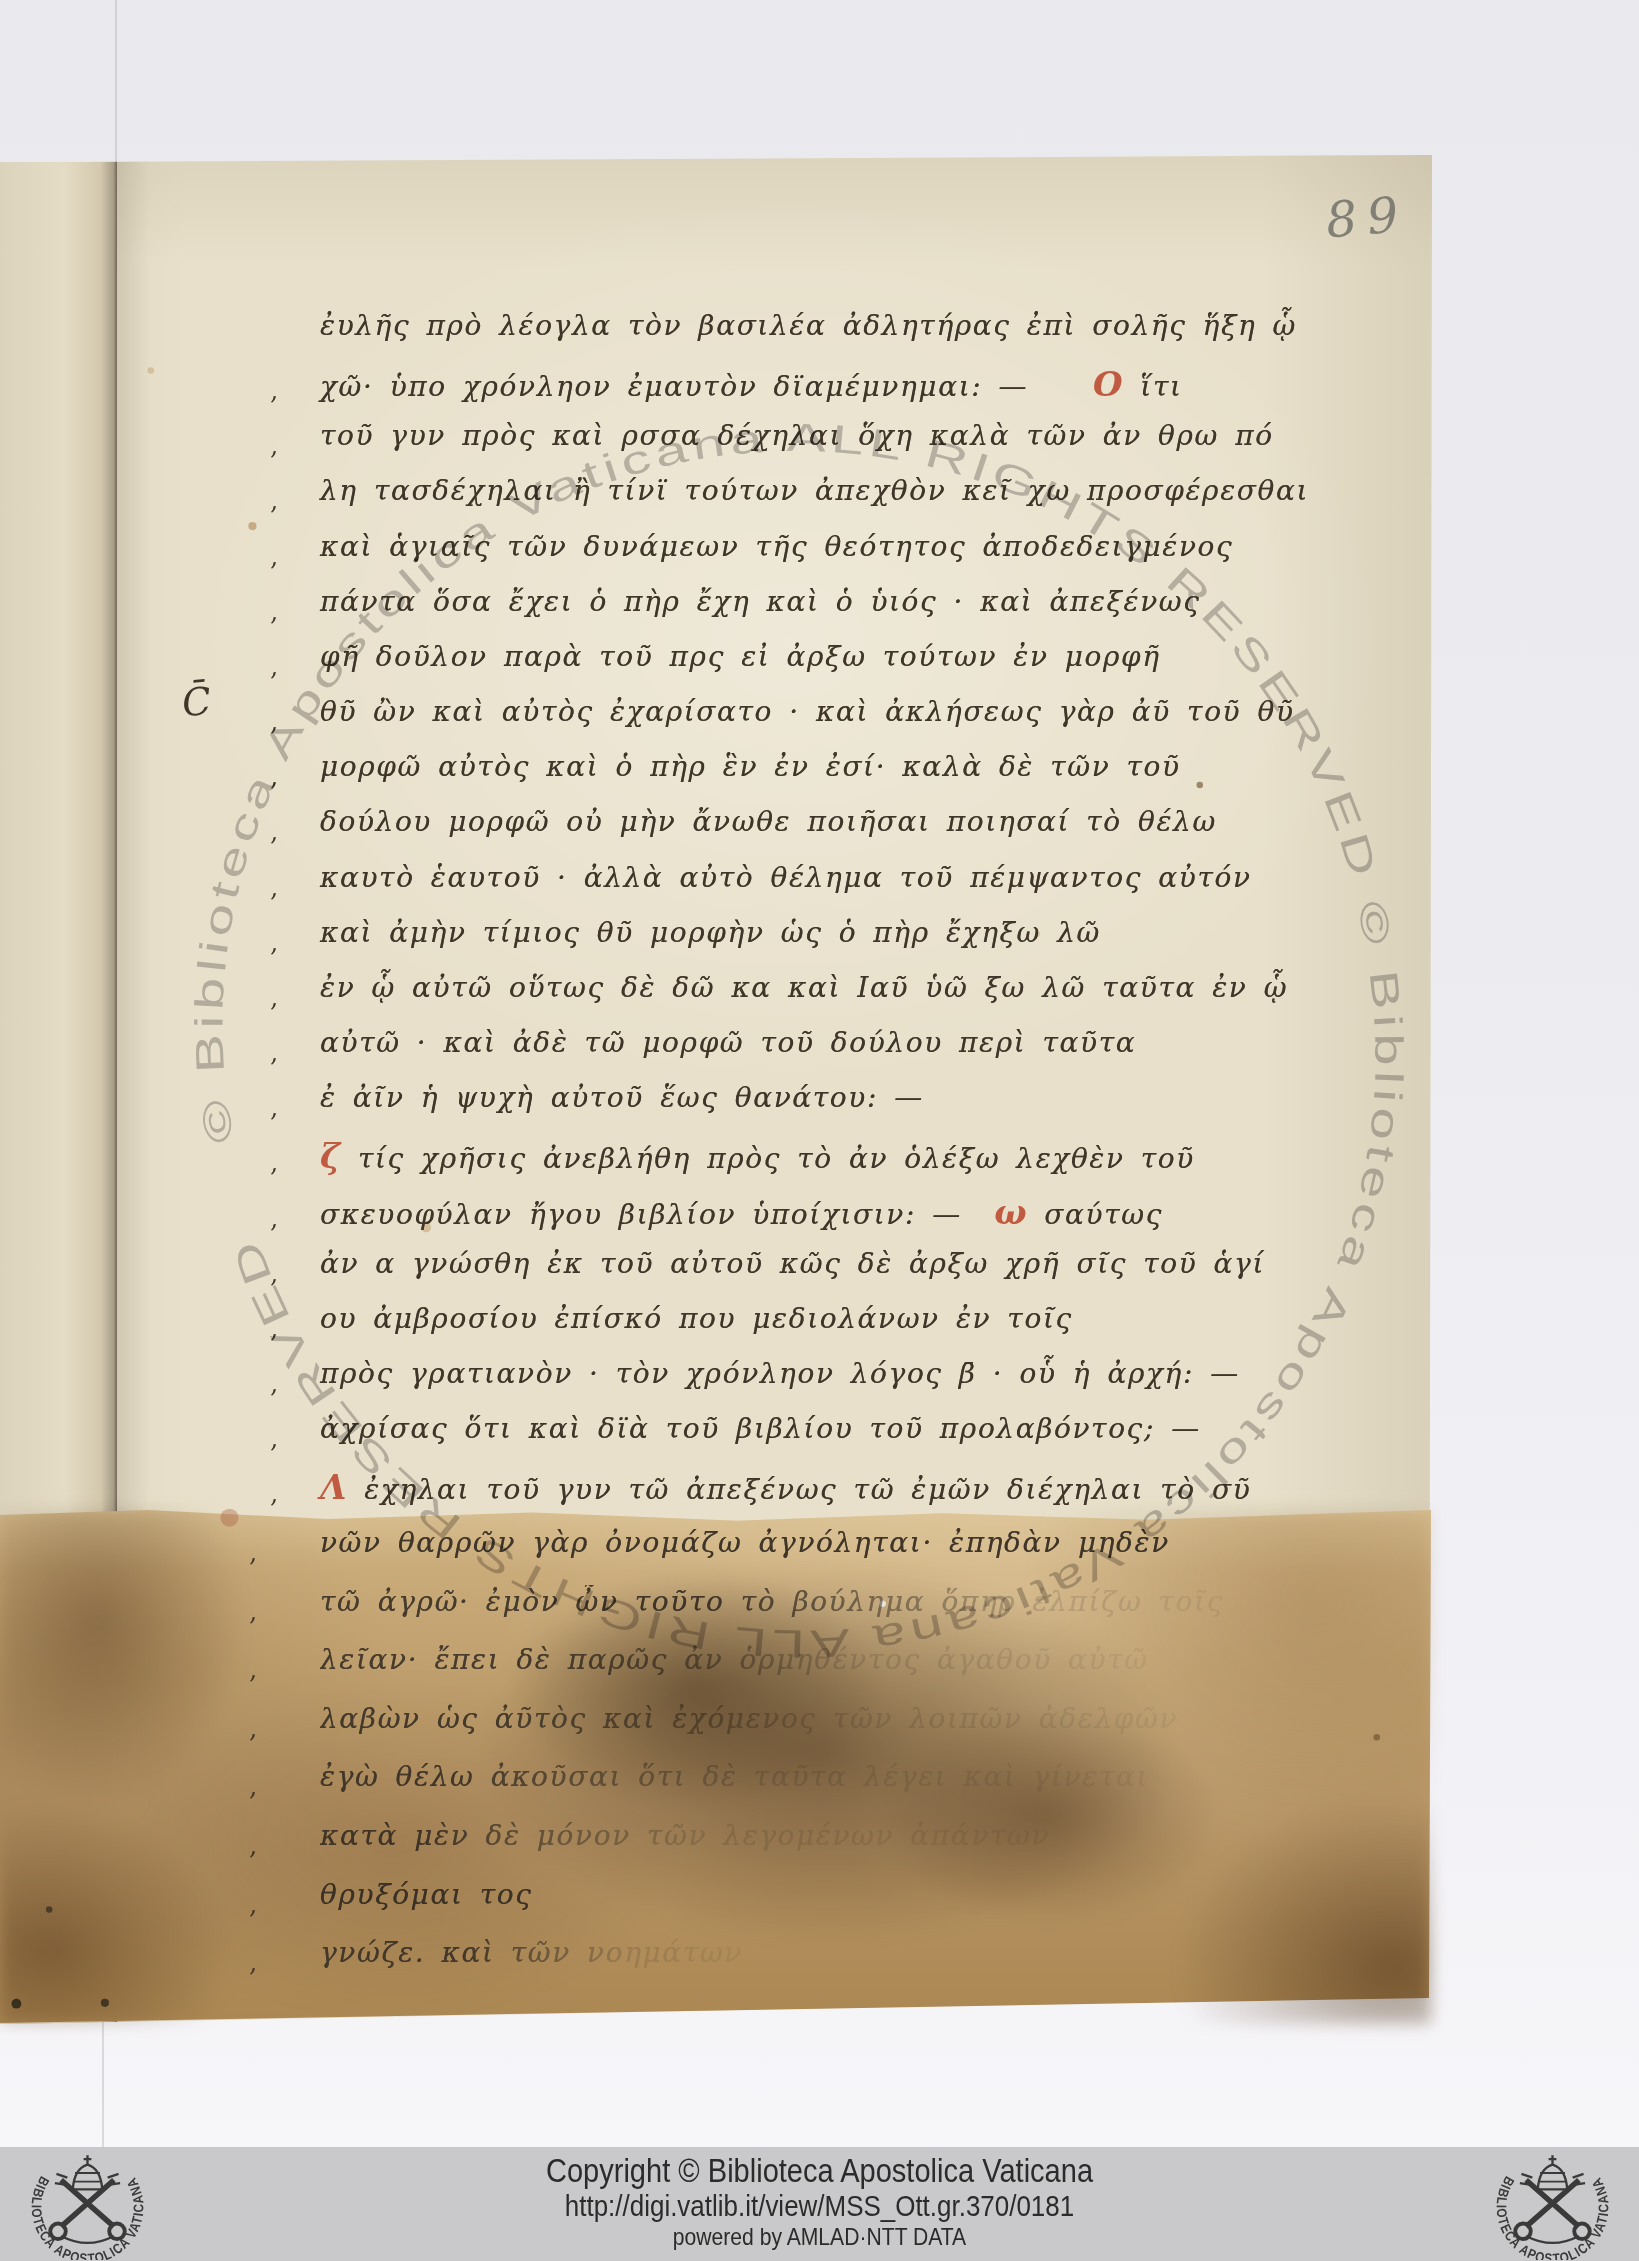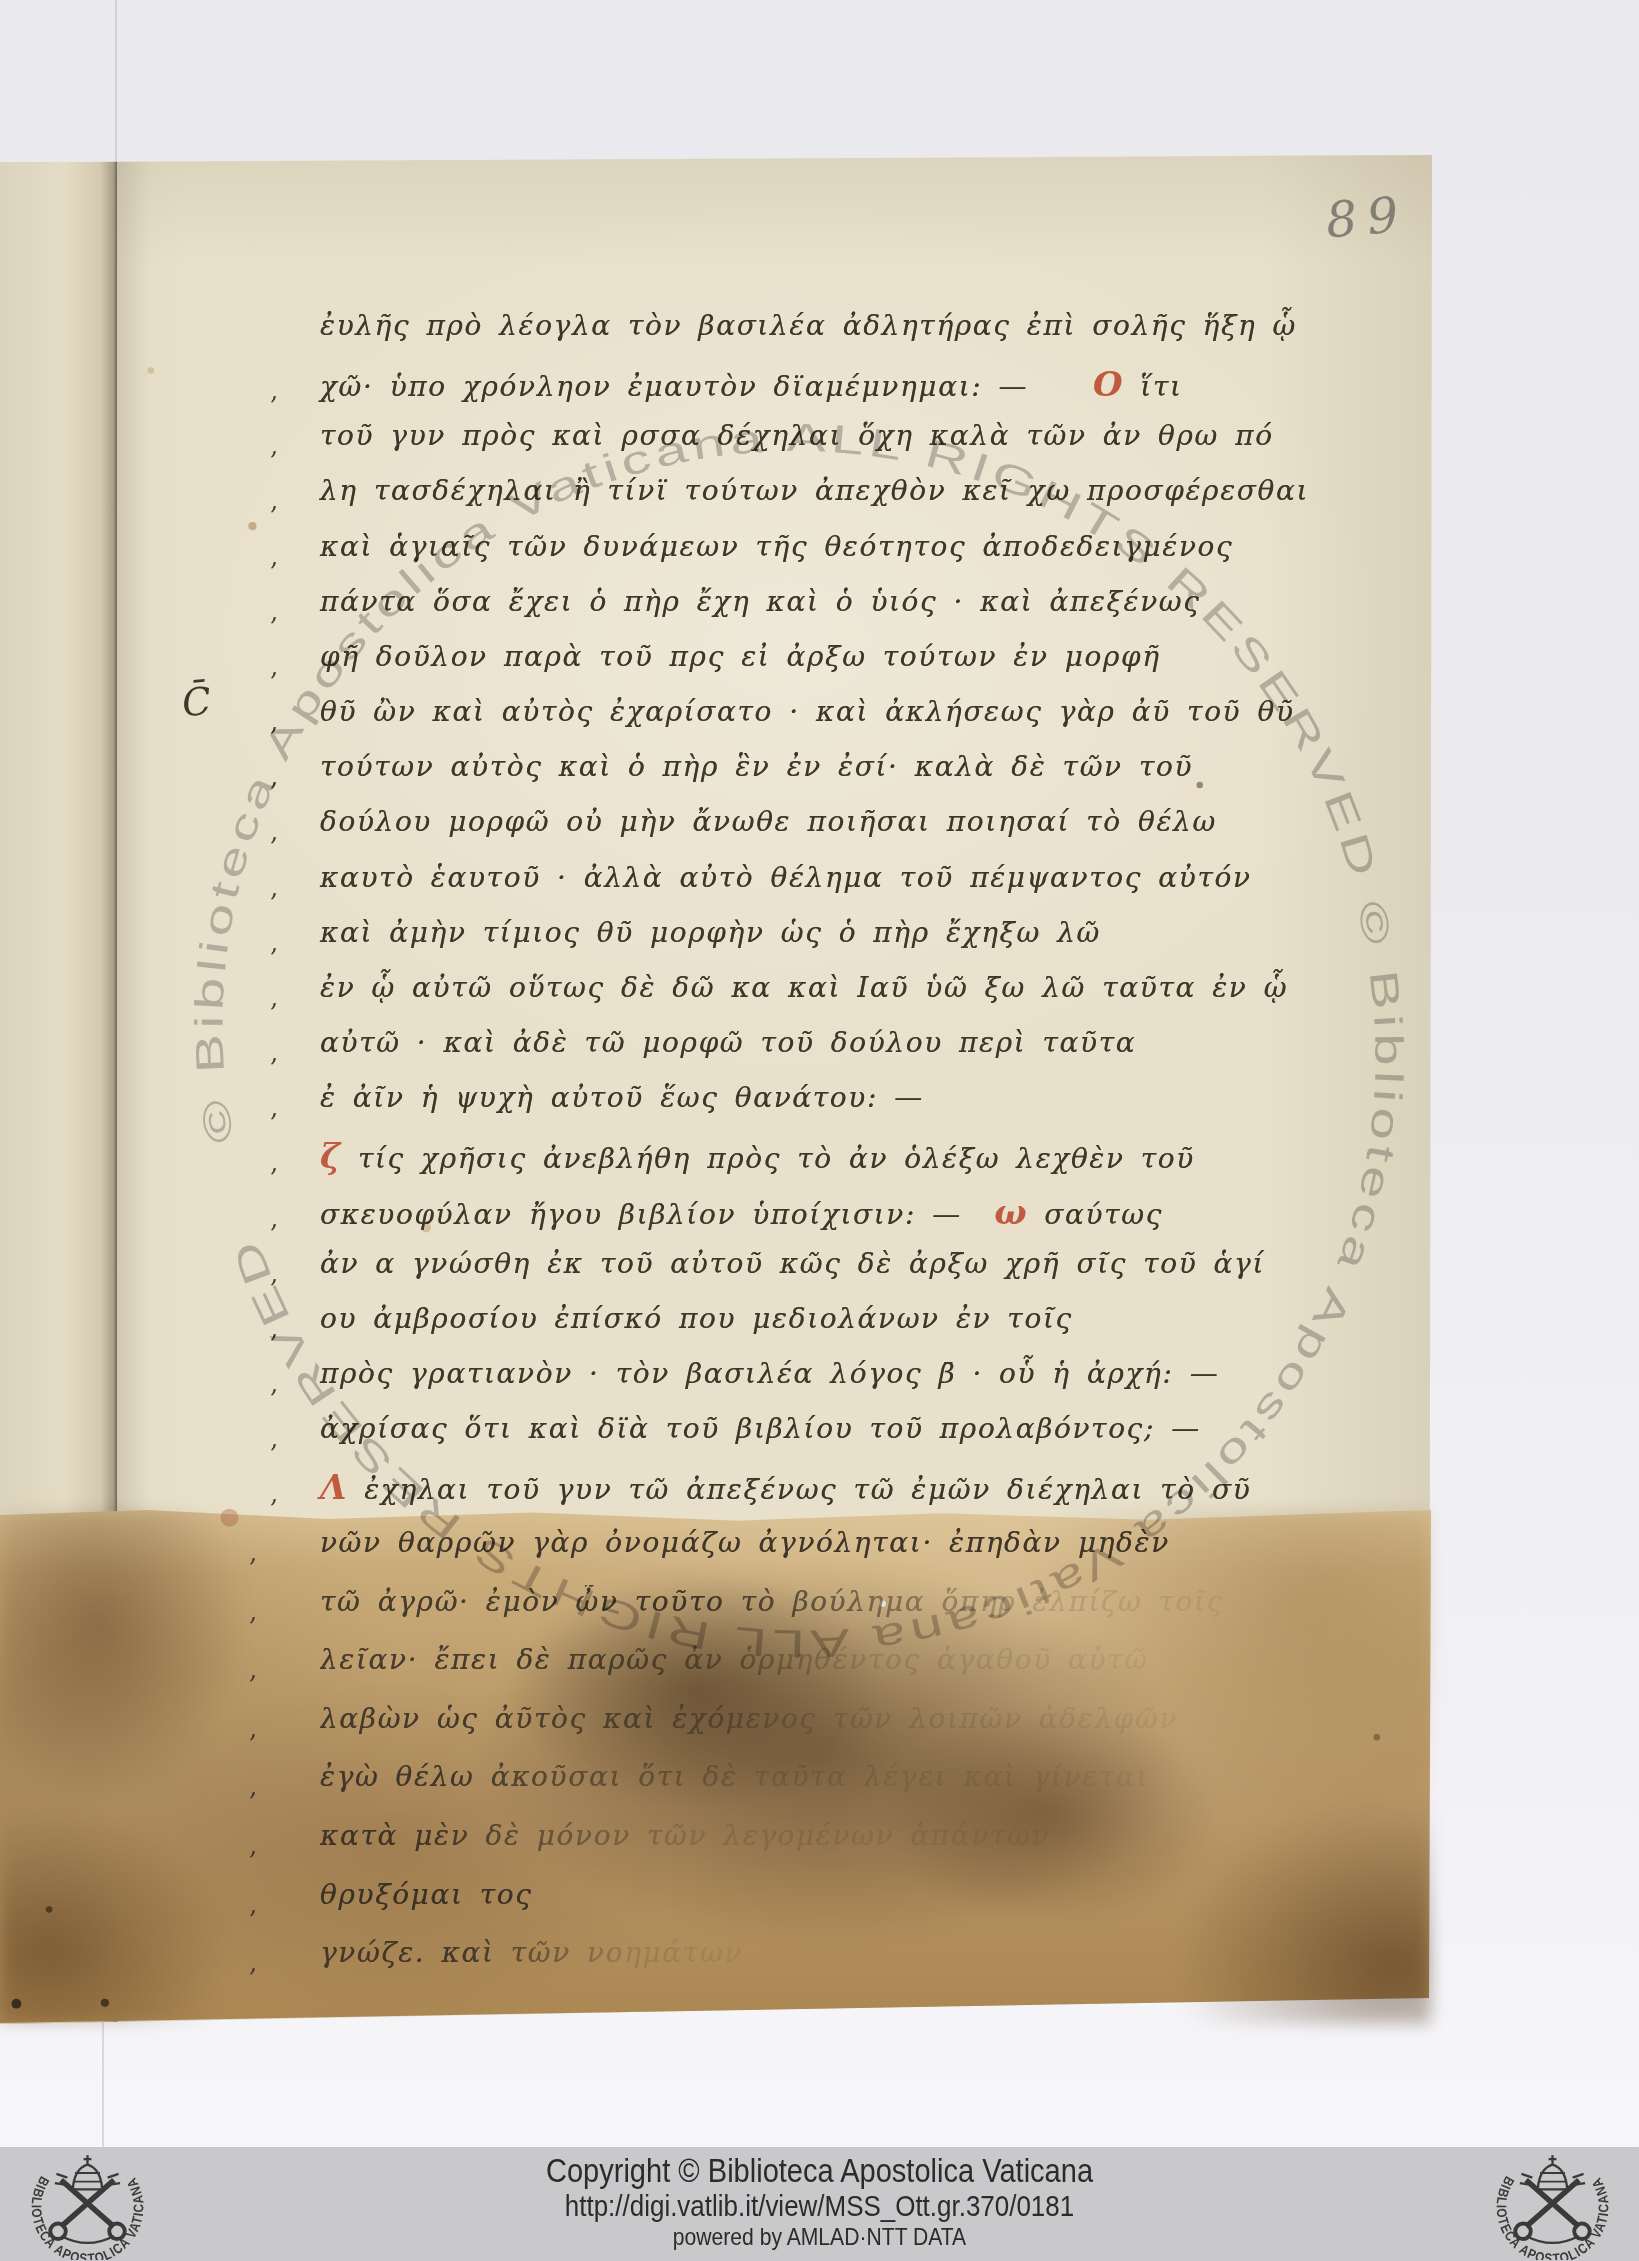--- a/index.html
+++ b/index.html
@@ -117,32 +117,32 @@
 
   <div class="abs ms-text" id="ms-lines">
       <div class="ms-line" style="top: 309px;"><span class="txt"><span class="dark">ἐυλῆς πρὸ λέογλα τὸν βασιλέα ἀδλητήρας ἐπὶ σολῆς ἥξη ᾧ</span></span></div>
       <div class="ms-line" style="top: 364px;"><span class="mark" style="left: 269px;">,</span><span class="txt"><span class="dark">χῶ· ὑπο χρόνληον ἐμαυτὸν δϊαμέμνημαι: —    </span><span class="red">Ο</span><span class="dark"> ἵτι</span></span></div>
       <div class="ms-line" style="top: 419px;"><span class="mark" style="left: 269px;">,</span><span class="txt"><span class="dark">τοῦ γυν πρὸς καὶ ρσσα δέχηλαι ὅχη καλὰ τῶν ἀν θρω πό</span></span></div>
       <div class="ms-line" style="top: 474px;"><span class="mark" style="left: 269px;">,</span><span class="txt"><span class="dark">λη τασδέχηλαι ἢ τίνϊ τούτων ἀπεχθὸν κεῖ χω προσφέρεσθαι</span></span></div>
       <div class="ms-line" style="top: 530px;"><span class="mark" style="left: 269px;">,</span><span class="txt"><span class="dark">καὶ ἁγιαῖς τῶν δυνάμεων τῆς θεότητος ἀποδεδειγμένος</span></span></div>
       <div class="ms-line" style="top: 585px;"><span class="mark" style="left: 269px;">,</span><span class="txt"><span class="dark">πάντα ὅσα ἔχει ὁ πὴρ ἔχη καὶ ὁ ὑιός · καὶ ἀπεξένως</span></span></div>
       <div class="ms-line" style="top: 640px;"><span class="mark" style="left: 269px;">,</span><span class="txt"><span class="dark">φῆ δοῦλον παρὰ τοῦ πρς εἰ ἀρξω τούτων ἐν μορφῆ</span></span></div>
       <div class="ms-line" style="top: 695px;"><span class="mark" style="left: 269px;">,</span><span class="txt"><span class="dark">θῦ ὢν καὶ αὐτὸς ἐχαρίσατο · καὶ ἀκλήσεως γὰρ ἀῦ τοῦ θῦ</span></span></div>
-      <div class="ms-line" style="top: 750px;"><span class="mark" style="left: 269px;">,</span><span class="txt"><span class="dark">τούτων αὐτὸς καὶ ὁ πὴρ ἓν ἐν ἐσί· καλὰ δὲ τῶν τοῦ</span></span></div>
+      <div class="ms-line" style="top: 750px;"><span class="mark" style="left: 269px;">,</span><span class="txt"><span class="dark">μορφῶ αὐτὸς καὶ ὁ πὴρ ἓν ἐν ἐσί· καλὰ δὲ τῶν τοῦ</span></span></div>
       <div class="ms-line" style="top: 805px;"><span class="mark" style="left: 269px;">,</span><span class="txt"><span class="dark">δούλου μορφῶ οὐ μὴν ἄνωθε ποιῆσαι ποιησαί τὸ θέλω</span></span></div>
       <div class="ms-line" style="top: 861px;"><span class="mark" style="left: 269px;">,</span><span class="txt"><span class="dark">καυτὸ ἑαυτοῦ · ἀλλὰ αὐτὸ θέλημα τοῦ πέμψαντος αὐτόν</span></span></div>
       <div class="ms-line" style="top: 916px;"><span class="mark" style="left: 269px;">,</span><span class="txt"><span class="dark">καὶ ἀμὴν τίμιος θῦ μορφὴν ὡς ὁ πὴρ ἔχηξω λῶ</span></span></div>
       <div class="ms-line" style="top: 971px;"><span class="mark" style="left: 269px;">,</span><span class="txt"><span class="dark">ἐν ᾧ αὐτῶ οὕτως δὲ δῶ κα καὶ Ιαῦ ὑῶ ξω λῶ ταῦτα ἐν ᾧ</span></span></div>
       <div class="ms-line" style="top: 1026px;"><span class="mark" style="left: 269px;">,</span><span class="txt"><span class="dark">αὐτῶ · καὶ ἀδὲ τῶ μορφῶ τοῦ δούλου περὶ ταῦτα</span></span></div>
       <div class="ms-line" style="top: 1081px;"><span class="mark" style="left: 269px;">,</span><span class="txt"><span class="dark">ἐ ἀῖν ἡ ψυχὴ αὐτοῦ ἕως θανάτου: —</span></span></div>
       <div class="ms-line" style="top: 1136px;"><span class="mark" style="left: 269px;">,</span><span class="txt"><span class="red">ζ</span><span class="dark"> τίς χρῆσις ἀνεβλήθη πρὸς τὸ ἀν ὁλέξω λεχθὲν τοῦ</span></span></div>
       <div class="ms-line" style="top: 1192px;"><span class="mark" style="left: 269px;">,</span><span class="txt"><span class="dark">σκευοφύλαν ἤγου βιβλίον ὑποίχισιν: —  </span><span class="red">ω</span><span class="dark"> σαύτως</span></span></div>
       <div class="ms-line" style="top: 1247px;"><span class="mark" style="left: 269px;">,</span><span class="txt"><span class="dark">ἀν α γνώσθη ἐκ τοῦ αὐτοῦ κῶς δὲ ἀρξω χρῆ σῖς τοῦ ἁγί</span></span></div>
       <div class="ms-line" style="top: 1302px;"><span class="mark" style="left: 269px;">,</span><span class="txt"><span class="dark">ου ἀμβροσίου ἐπίσκό που μεδιολάνων ἐν τοῖς</span></span></div>
-      <div class="ms-line" style="top: 1357px;"><span class="mark" style="left: 269px;">,</span><span class="txt"><span class="dark">πρὸς γρατιανὸν · τὸν βασιλέα λόγος β̄ · οὗ ἡ ἀρχή: —</span></span></div>
+      <div class="ms-line" style="top: 1357px;"><span class="mark" style="left: 269px;">,</span><span class="txt"><span class="dark">πρὸς γρατιανὸν · τὸν χρόνληον λόγος β̄ · οὗ ἡ ἀρχή: —</span></span></div>
       <div class="ms-line" style="top: 1412px;"><span class="mark" style="left: 269px;">,</span><span class="txt"><span class="dark">ἀχρίσας ὅτι καὶ δϊὰ τοῦ βιβλίου τοῦ προλαβόντος; —</span></span></div>
       <div class="ms-line" style="top: 1467px;"><span class="mark" style="left: 269px;">,</span><span class="txt"><span class="red">Λ</span><span class="dark"> ἐχηλαι τοῦ γυν τῶ ἀπεξένως τῶ ἐμῶν διέχηλαι τὸ σῦ</span></span></div>
       <div class="ms-line" style="top: 1526px;"><span class="mark" style="left: 248px;">,</span><span class="txt"><span class="dark">νῶν θαρρῶν γὰρ ὀνομάζω ἀγνόληται· ἐπηδὰν μηδὲν</span></span></div>
       <div class="ms-line" style="top: 1585px;"><span class="mark" style="left: 248px;">,</span><span class="txt" style="mask-image: linear-gradient(90deg, rgba(0, 0, 0, 0.95) 42%, rgba(0, 0, 0, 0.18) 80%, rgba(0, 0, 0, 0.08) 100%);"><span class="dark">τῶ ἀγρῶ· ἐμὸν ὦν τοῦτο τὸ βούλημα ὅπηρ ἐλπίζω τοῖς</span></span></div>
       <div class="ms-line" style="top: 1643px;"><span class="mark" style="left: 248px;">,</span><span class="txt" style="mask-image: linear-gradient(90deg, rgba(0, 0, 0, 0.95) 26%, rgba(0, 0, 0, 0.18) 64%, rgba(0, 0, 0, 0.08) 100%);"><span class="dark">λεῖαν· ἔπει δὲ παρῶς ἀν ὁρμηθέντος ἀγαθοῦ αὐτῶ</span></span></div>
       <div class="ms-line" style="top: 1702px;"><span class="mark" style="left: 248px;">,</span><span class="txt" style="mask-image: linear-gradient(90deg, rgba(0, 0, 0, 0.95) 20%, rgba(0, 0, 0, 0.18) 58%, rgba(0, 0, 0, 0.08) 100%);"><span class="dark">λαβὼν ὡς ἀῦτὸς καὶ ἐχόμενος τῶν λοιπῶν ἀδελφῶν</span></span></div>
       <div class="ms-line" style="top: 1760px;"><span class="mark" style="left: 248px;">,</span><span class="txt" style="mask-image: linear-gradient(90deg, rgba(0, 0, 0, 0.95) 16%, rgba(0, 0, 0, 0.18) 54%, rgba(0, 0, 0, 0.08) 100%);"><span class="dark">ἐγὼ θέλω ἀκοῦσαι ὅτι δὲ ταῦτα λέγει καὶ γίνεται</span></span></div>
       <div class="ms-line" style="top: 1819px;"><span class="mark" style="left: 248px;">,</span><span class="txt" style="mask-image: linear-gradient(90deg, rgba(0, 0, 0, 0.95) 14%, rgba(0, 0, 0, 0.18) 52%, rgba(0, 0, 0, 0.08) 100%);"><span class="dark">κατὰ μὲν δὲ μόνον τῶν λεγομένων ἁπάντων</span></span></div>
       <div class="ms-line" style="top: 1878px;"><span class="mark" style="left: 248px;">,</span><span class="txt"><span class="dark">θρυξόμαι τος</span></span></div>
       <div class="ms-line" style="top: 1936px;"><span class="mark" style="left: 248px;">,</span><span class="txt" style="mask-image: linear-gradient(90deg, rgba(0, 0, 0, 0.95) 35%, rgba(0, 0, 0, 0.18) 73%, rgba(0, 0, 0, 0.08) 100%);"><span class="dark">γνώζε. καὶ τῶν νοημάτων</span></span></div>

